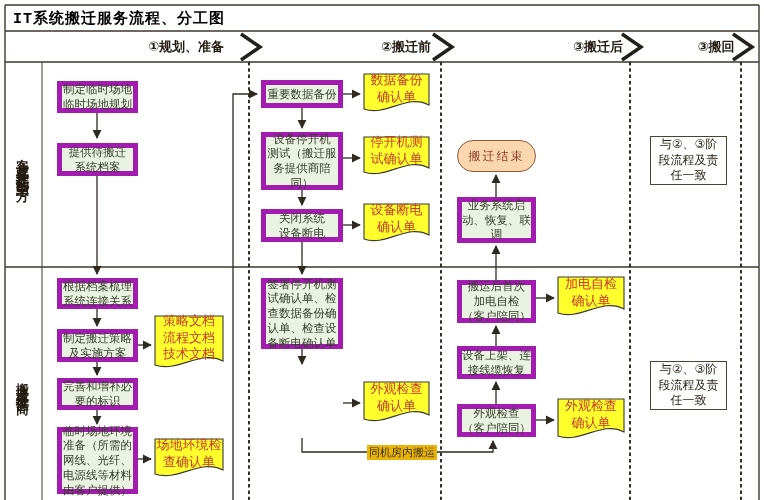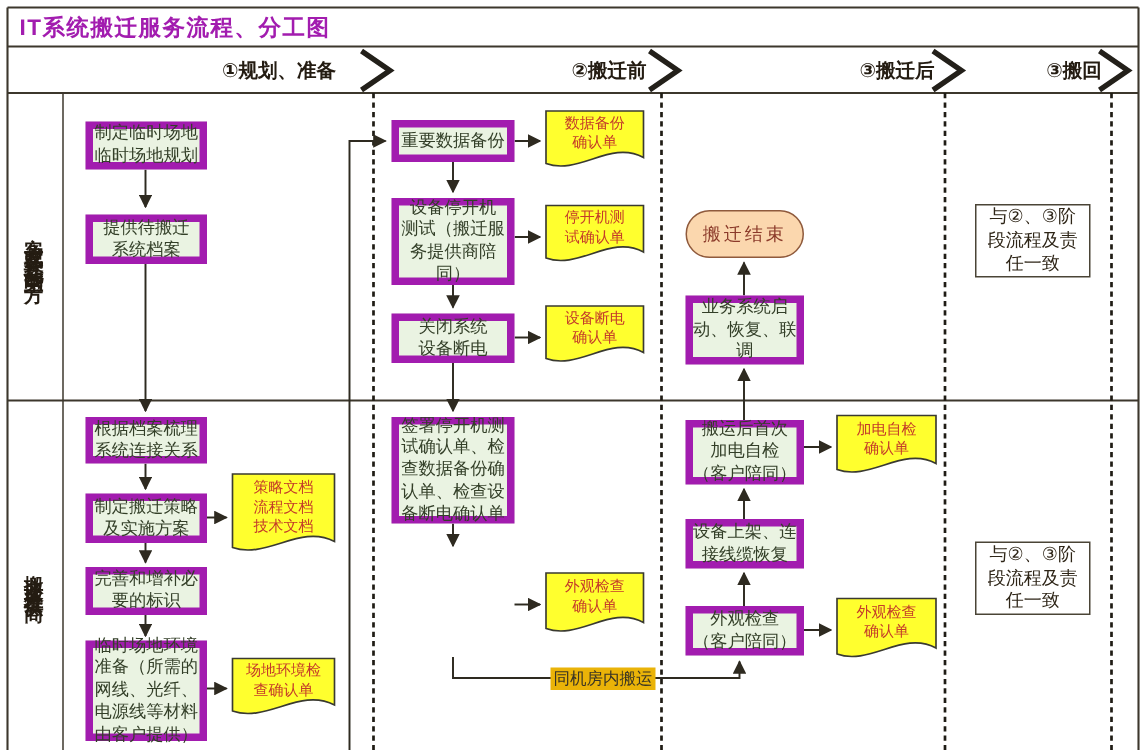--- a/index.html
+++ b/index.html
@@ -5,35 +5,35 @@
   html,body{margin:0;padding:0;background:#fff;}
   .canvas{position:relative;width:764px;height:500px;background:#fff;overflow:hidden;
           font-family:"Liberation Sans","DejaVu Sans",sans-serif;color:#26211a;}
   .canvas svg.overlay{position:absolute;left:0;top:0;width:764px;height:500px;}
   .frame-line{stroke:#3c372c;stroke-width:1.4;}
   .thin-line{stroke:#3c372c;stroke-width:1;}
   .dash-line{stroke:#1f1c15;stroke-width:1.8;stroke-dasharray:3.5 2.8;}
   .chevron{stroke:#23201a;stroke-width:3.5;fill:none;}
   .conn{stroke:#2e2a20;stroke-width:1.3;fill:none;}
   .doc-shape{fill:var(--doc-fill,#ffff2e);stroke:#3a3a30;stroke-width:1.1;}
-  .page-title{position:absolute;left:13px;top:9px;font-size:15px;font-weight:bold;color:#a21caf;letter-spacing:1px;}
+  .page-title{position:absolute;left:13px;top:9px;font-size:15px;font-weight:bold;color:#000000;letter-spacing:1px;font-family:Liberation Mono, monospace;}
   .phase-label{position:absolute;top:38px;transform:translateX(-50%);font-size:13px;font-weight:bold;color:#241c12;white-space:nowrap;}
   .lane-label{position:absolute;left:8px;width:28px;display:flex;align-items:center;justify-content:center;
               writing-mode:vertical-rl;text-orientation:upright;font-size:13px;font-weight:bold;color:#241c12;letter-spacing:3px;}
   .proc{position:absolute;background:var(--proc-fill,#eaf3e2);border:5px solid #a21caf;color:var(--proc-text,#333f28);
         display:flex;align-items:center;justify-content:center;text-align:center;
         white-space:pre-line;font-size:11.5px;line-height:1.28;box-sizing:border-box;}
   .plain{position:absolute;background:#fff;border:1px solid #4a4436;color:#2e2517;
          display:flex;align-items:center;justify-content:center;text-align:center;
          white-space:pre-line;font-size:12px;line-height:1.3;box-sizing:border-box;}
   .term{position:absolute;background:var(--terminator-fill,#fbd7ae);border:1.4px solid #8f5a3c;border-radius:16px;
         color:var(--terminator-text,#8b3a2a);display:flex;align-items:center;justify-content:center;
         font-size:12px;letter-spacing:2px;box-sizing:border-box;}
   .doc-text{position:absolute;color:var(--doc-text,#c43c2a);display:flex;align-items:center;justify-content:center;
-            text-align:center;white-space:pre-line;font-size:10px;line-height:1.3;}
+            text-align:center;white-space:pre-line;font-size:13px;line-height:1.3;}
   .flow-note{position:absolute;background:#eab308;color:#3a3524;font-size:11px;padding:0 2px;white-space:nowrap;}
 </style>
 </head>
 <body>
 
 <div class="canvas">
 
   <svg class="overlay">
     <defs>
       <marker id="arr" viewBox="0 0 10 10" refX="9" refY="5" markerWidth="7" markerHeight="7" orient="auto-start-reverse">
@@ -148,21 +148,21 @@
 段流程及责
 任一致</div>
 
   <div class="doc-text" style="left:155px;top:316px;width:68px;height:44px;">策略文档
 流程文档
 技术文档</div>
   <div class="doc-text" style="left:155px;top:439px;width:68px;height:30px;">场地环境检
 查确认单</div>
   <div class="doc-text" style="left:364px;top:74px;width:65px;height:30px;">数据备份
 确认单</div>
-  <div class="doc-text" style="left:364px;top:137px;width:65px;height:30px;">停开机测
+  <div class="doc-text" style="left:364px;top:137px;width:65px;height:30px;font-family:Liberation Mono, monospace;">停开机测
 试确认单</div>
   <div class="doc-text" style="left:364px;top:204px;width:65px;height:30px;">设备断电
 确认单</div>
   <div class="doc-text" style="left:364px;top:382px;width:65px;height:32px;">外观检查
 确认单</div>
   <div class="doc-text" style="left:558px;top:399px;width:66px;height:32px;">外观检查
 确认单</div>
   <div class="doc-text" style="left:558px;top:277px;width:66px;height:31px;">加电自检
 确认单</div>
 

